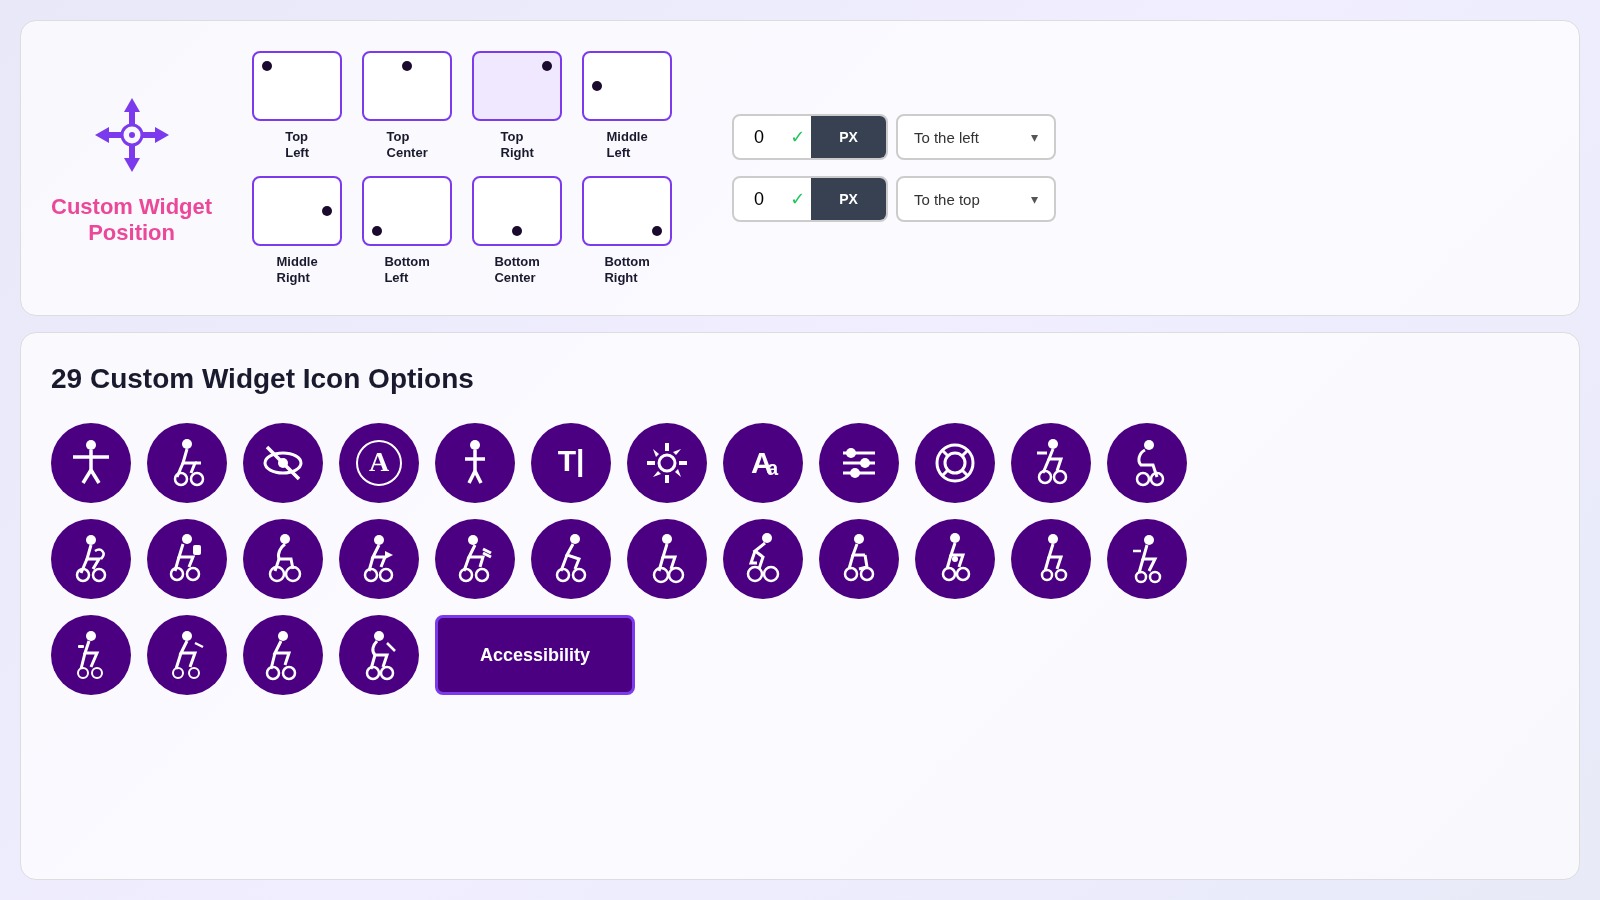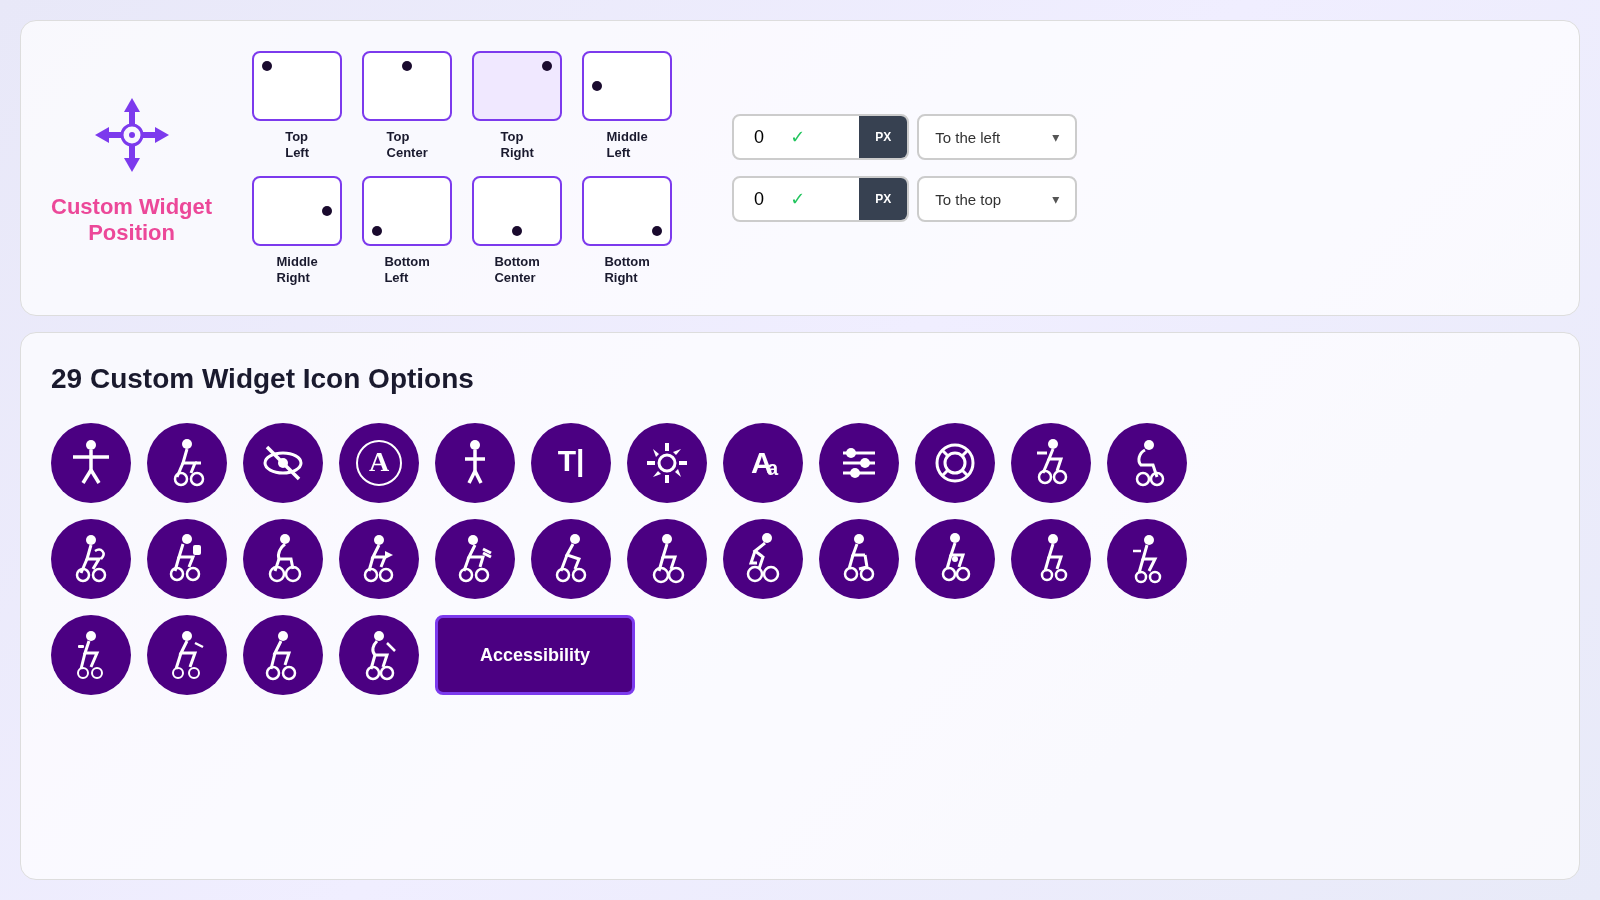--- a/index.html
+++ b/index.html
@@ -146,27 +146,26 @@
     .px-check {
       color: #22c55e;
       font-size: 18px;
       padding: 0 6px;
       cursor: pointer;
     }
 
     .px-label {
       background: #374151;
       color: white;
-      padding: 0 16px;
+      padding: 0 28px;
       height: 100%;
       display: flex;
       align-items: center;
       font-weight: 700;
-      font-size: 12px;
-      margin-left: 48px;
+      font-size: 14px;
     }
 
     .dropdown-select {
       display: flex;
       align-items: center;
       justify-content: space-between;
       border: 2px solid #ccc;
       border-radius: 8px;
       padding: 0 16px;
       height: 46px;

